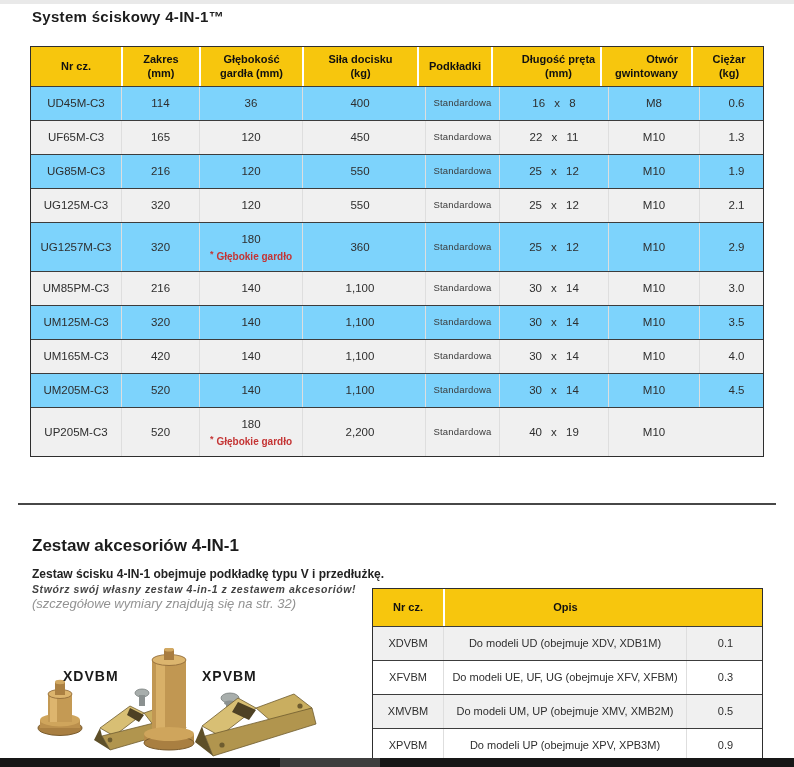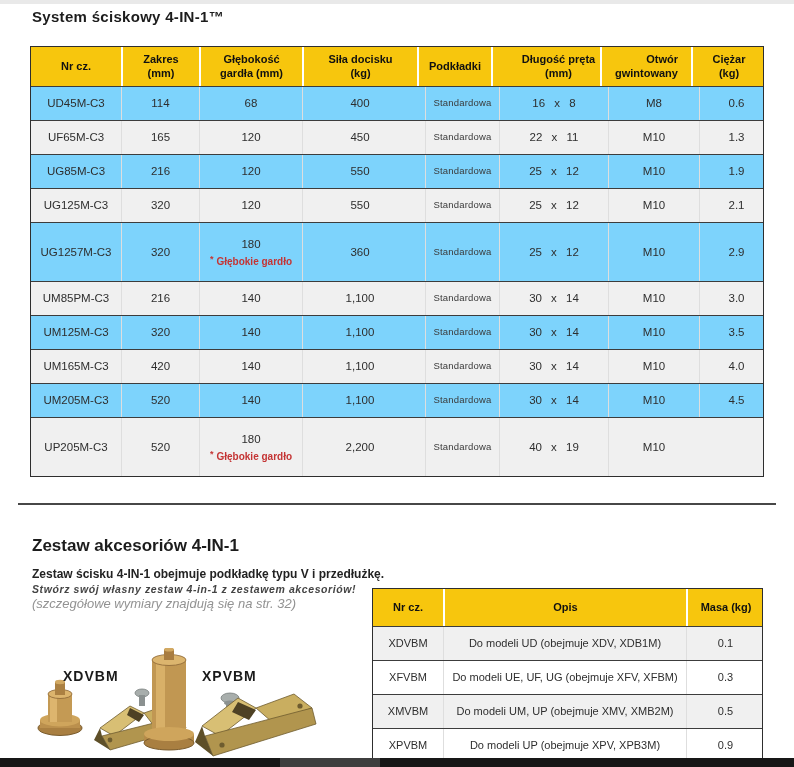--- a/index.html
+++ b/index.html
@@ -22,21 +22,21 @@
     border: 1px solid #2e2e2e; background: #fff;
   }
   .t1head { display: flex; height: 39px; background: #f7c60d; }
   .th {
     display: flex; align-items: center; justify-content: center; text-align: center;
     font-size: 11px; font-weight: bold; color: #111; white-space: pre-line; line-height: 1.25;
   }
   .th + .th { border-left: 2px solid #ffffff; }
   .t1row { display: flex; height: 34px; border-top: 1px solid #3c3c3c; background: #7dd3fc; }
   .t1row.alt { background: #f0f0f0; }
-  .t1row.deep { height: 59px; }
+  .t1row.deep { height: 49px; }
   .td {
     display: flex; flex-direction: column; align-items: center; justify-content: center;
     text-align: center; font-size: 11.5px; color: #2e2e2e; line-height: 1.3;
   }
   .td + .td { border-left: 1px solid #dedede; }
   .c0 { flex: 0 0 90px; }  .c1 { flex: 0 0 78px; }
   .c2 { flex: 0 0 103px; } .c3 { flex: 0 0 115px; }
   .c4 { flex: 0 0 74px; margin-left: 8px; }  .c5 { flex: 0 0 109px; }
   .c6 { flex: 0 0 91px; }  .c7 { flex: 0 0 74px; }
   .h0 { flex: 0 0 90px; }  .h1 { flex: 0 0 78px; }
@@ -100,21 +100,21 @@
 (mm)</div>
       <div class="th h6">Otwór
 gwintowany</div>
       <div class="th h7">Ciężar
 (kg)</div>
     </div>
     <div>
         <div class="t1row">
           <div class="td c0">UD45M-C3</div>
           <div class="td c1">114</div>
-          <div class="td c2">68</div>
+          <div class="td c2">36</div>
           <div class="td c3">400</div>
           <div class="td c4 small">Standardowa</div>
           <div class="td c5 sp">16 x 8</div>
           <div class="td c6">M8</div>
           <div class="td c7">0.6</div>
         </div>
         <div class="t1row alt">
           <div class="td c0">UF65M-C3</div>
           <div class="td c1">165</div>
           <div class="td c2">120</div>
@@ -274,21 +274,20 @@
       <circle cx="270" cy="58" r="2.6" fill="#6e5c2f"></circle>
     </g>
   </svg>
   <div class="img-label label-left">XDVBM</div>
   <div class="img-label label-right">XPVBM</div>
 
   <div class="table2">
     <div class="t2head">
       <div class="th d0">Nr cz.</div>
       <div class="th d1">Opis</div>
-      <div class="th d2">Masa (kg)</div>
     </div>
     <div>
         <div class="t2row alt">
           <div class="td d0">XDVBM</div>
           <div class="td d1">Do modeli UD (obejmuje XDV, XDB1M)</div>
           <div class="td d2">0.1</div>
         </div>
         <div class="t2row">
           <div class="td d0">XFVBM</div>
           <div class="td d1">Do modeli UE, UF, UG (obejmuje XFV, XFBM)</div>

